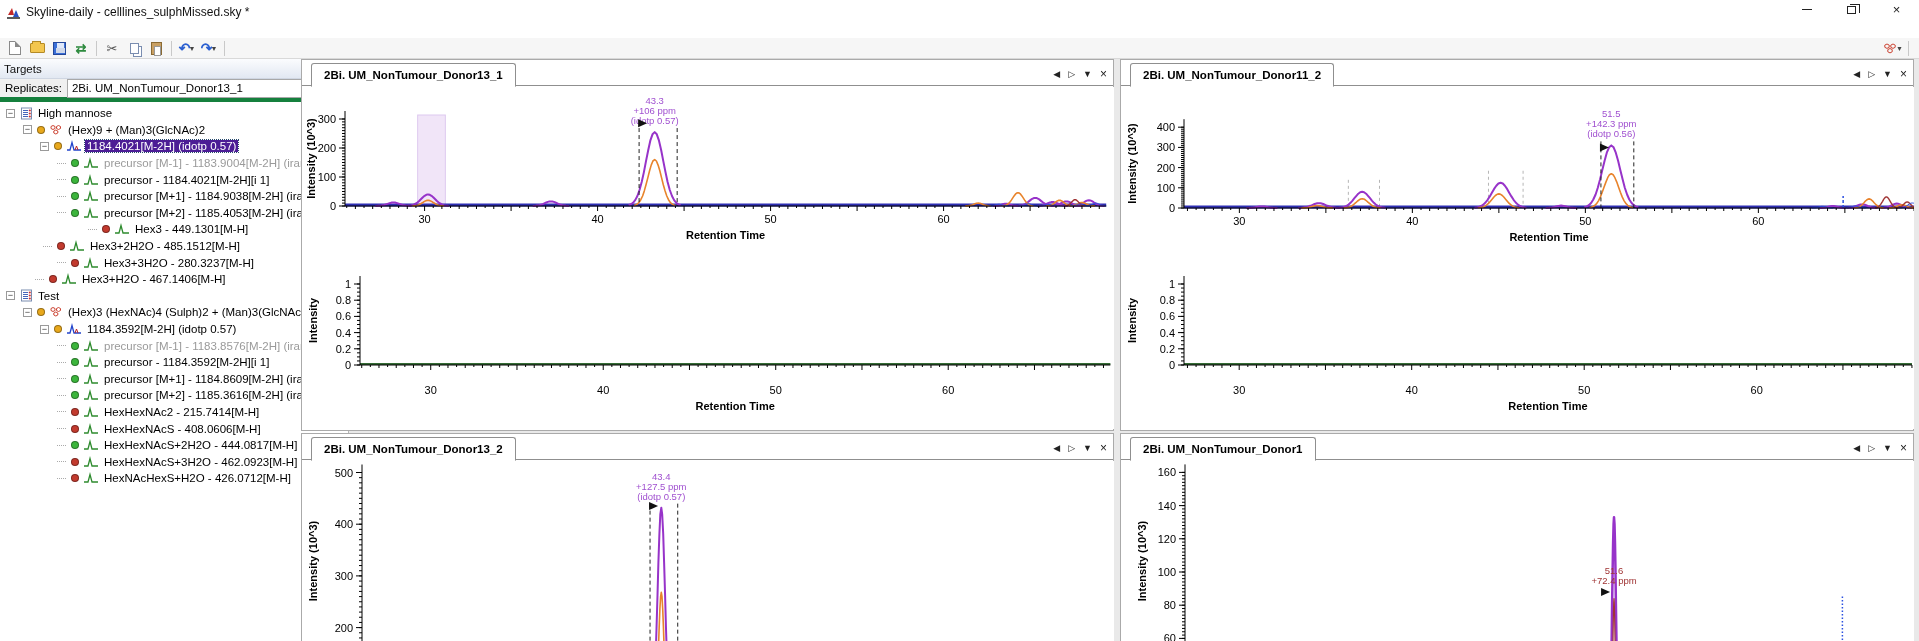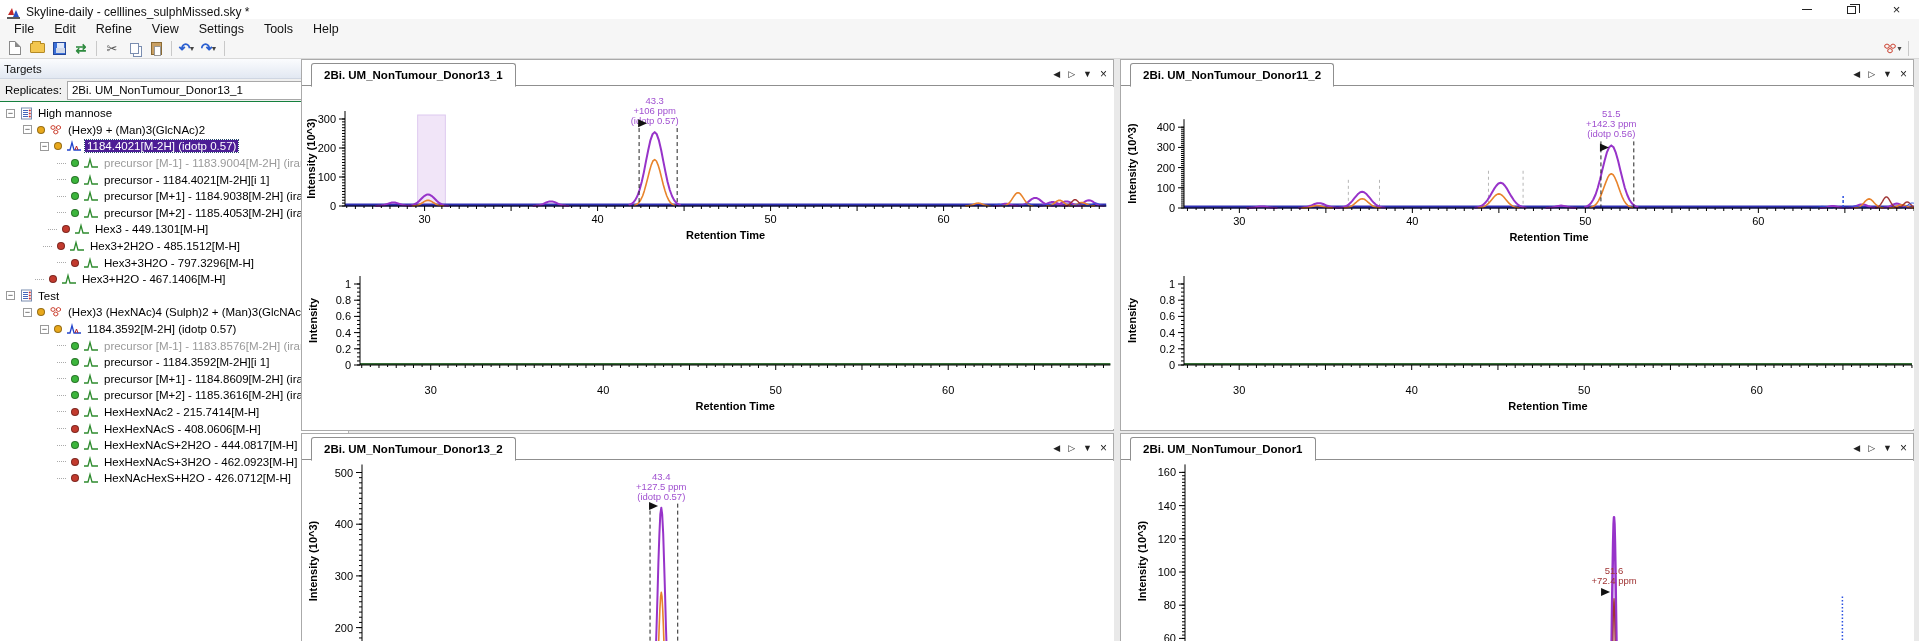--- a/index.html
+++ b/index.html
@@ -38,21 +38,21 @@
   .g-paste{width:11px;height:13px;background:#c9a063;border:1px solid #8a6a33;position:relative}
   .g-paste::before{content:"";position:absolute;left:2px;top:3px;width:5px;height:8px;background:#fff;border:1px solid #999}
   .g-undo,.g-redo{font-size:14px;color:#2b5fd0;font-weight:bold;line-height:12px}
   
   .dock{position:absolute;left:0;top:59px;width:100%;height:582px;background:#e9e9e9}
   
   .targets{position:absolute;left:0;top:0;width:349px;height:582px;background:#fff;border-right:1px solid #b5b5b5}
   .t-header{height:20px;background:linear-gradient(#fbfcfe,#e2e8f2);border-bottom:1px solid #cfd6e2;display:flex;align-items:center;padding:0 4px}
   .t-title{flex:1;font-size:11.5px;color:#111}
   .t-hbtn{width:16px;height:14px;display:flex;align-items:center;justify-content:center;color:#333}
-  .repl-row{height:23px;background:#f0f0f0;display:flex;align-items:center;padding:0 5px;border-bottom:1px solid #15803d}
+  .repl-row{height:23px;background:#f0f0f0;display:flex;align-items:center;padding:0 5px;border-bottom:5px solid #15803d}
   .repl-label{font-size:11.5px;margin-right:5px;white-space:nowrap}
   .combo{flex:1;height:19px;background:#fff;border:1px solid #a8a8a8;display:flex;align-items:center;position:relative;padding-left:4px}
   .combo-text{font-size:11.5px;white-space:nowrap;overflow:hidden}
   .combo-arrow{position:absolute;right:1px;top:1px;bottom:1px;width:15px;display:flex;align-items:center;justify-content:center;font-size:7px;color:#555}
   .tree{position:absolute;left:0;top:44px;right:0;bottom:0;overflow:hidden;background:#fff;padding-top:2px}
   .trow{height:16.6px;display:flex;align-items:center;white-space:nowrap;font-size:11.5px}
   .trow .exp{flex:0 0 auto;width:9px;height:9px;border:1px solid #9a9a9a;background:#fff;color:#333;
     font-size:9px;line-height:7px;text-align:center;margin-right:5px}
   .trow .guide{flex:0 0 auto;width:9px;height:1px;border-top:1px dotted #aaa;margin-right:5px}
   .dot{flex:0 0 auto;width:8px;height:8px;border-radius:50%;margin-right:4px;border:1px solid rgba(0,0,0,.35)}
@@ -91,29 +91,20 @@
         </div>
       <div class="winbtn">
           <span class="restore"></span>
         </div>
       <div class="winbtn">
           <span class="closex">×</span>
         </div>
     </div>
   </div>
 
-  <div class="menubar">
-    <span class="menu-item">File</span>
-    <span class="menu-item">Edit</span>
-    <span class="menu-item">Refine</span>
-    <span class="menu-item">View</span>
-    <span class="menu-item">Settings</span>
-    <span class="menu-item">Tools</span>
-    <span class="menu-item">Help</span>
-  </div>
 
   <div class="toolbar">
     <div class="tbtn">
         <span class="g-new"></span>
       </div>
     <div class="tbtn">
         <span class="g-open"></span>
       </div>
     <div class="tbtn">
         <span class="g-save"></span>
@@ -249,21 +240,21 @@
           <div class="trow" style="padding-left: 57px;">
             <span class="guide"></span>
             <span class="dot green"></span>
             <span class="ticon">
               <svg width="16" height="12" viewBox="0 0 16 12">
                 <path d="M1 10h4l2-7.5 2 7.5h6" fill="none" stroke="#2e8b2e" stroke-width="1.3"></path>
               </svg>
             </span>
             <span class="tlabel">precursor [M+2] - 1185.4053[M-2H] (iran</span>
           </div>
-          <div class="trow" style="padding-left: 48px; text-align: right;">
+          <div class="trow" style="padding-left: 88px; text-align: right;">
             <span class="guide"></span>
             <span class="dot red"></span>
             <span class="ticon">
               <svg width="16" height="12" viewBox="0 0 16 12">
                 <path d="M1 10h4l2-7.5 2 7.5h6" fill="none" stroke="#2e8b2e" stroke-width="1.3"></path>
               </svg>
             </span>
             <span class="tlabel">Hex3 - 449.1301[M-H]</span>
           </div>
           <div class="trow" style="padding-left: 43px;">
@@ -277,21 +268,21 @@
             <span class="tlabel">Hex3+2H2O - 485.1512[M-H]</span>
           </div>
           <div class="trow" style="padding-left: 57px;">
             <span class="guide"></span>
             <span class="dot red"></span>
             <span class="ticon">
               <svg width="16" height="12" viewBox="0 0 16 12">
                 <path d="M1 10h4l2-7.5 2 7.5h6" fill="none" stroke="#2e8b2e" stroke-width="1.3"></path>
               </svg>
             </span>
-            <span class="tlabel">Hex3+3H2O - 797.3296[M-H]</span>
+            <span class="tlabel">Hex3+3H2O - 280.3237[M-H]</span>
           </div>
           <div class="trow" style="padding-left: 35px;">
             <span class="guide"></span>
             <span class="dot red"></span>
             <span class="ticon">
               <svg width="16" height="12" viewBox="0 0 16 12">
                 <path d="M1 10h4l2-7.5 2 7.5h6" fill="none" stroke="#2e8b2e" stroke-width="1.3"></path>
               </svg>
             </span>
             <span class="tlabel">Hex3+H2O - 467.1406[M-H]</span>

